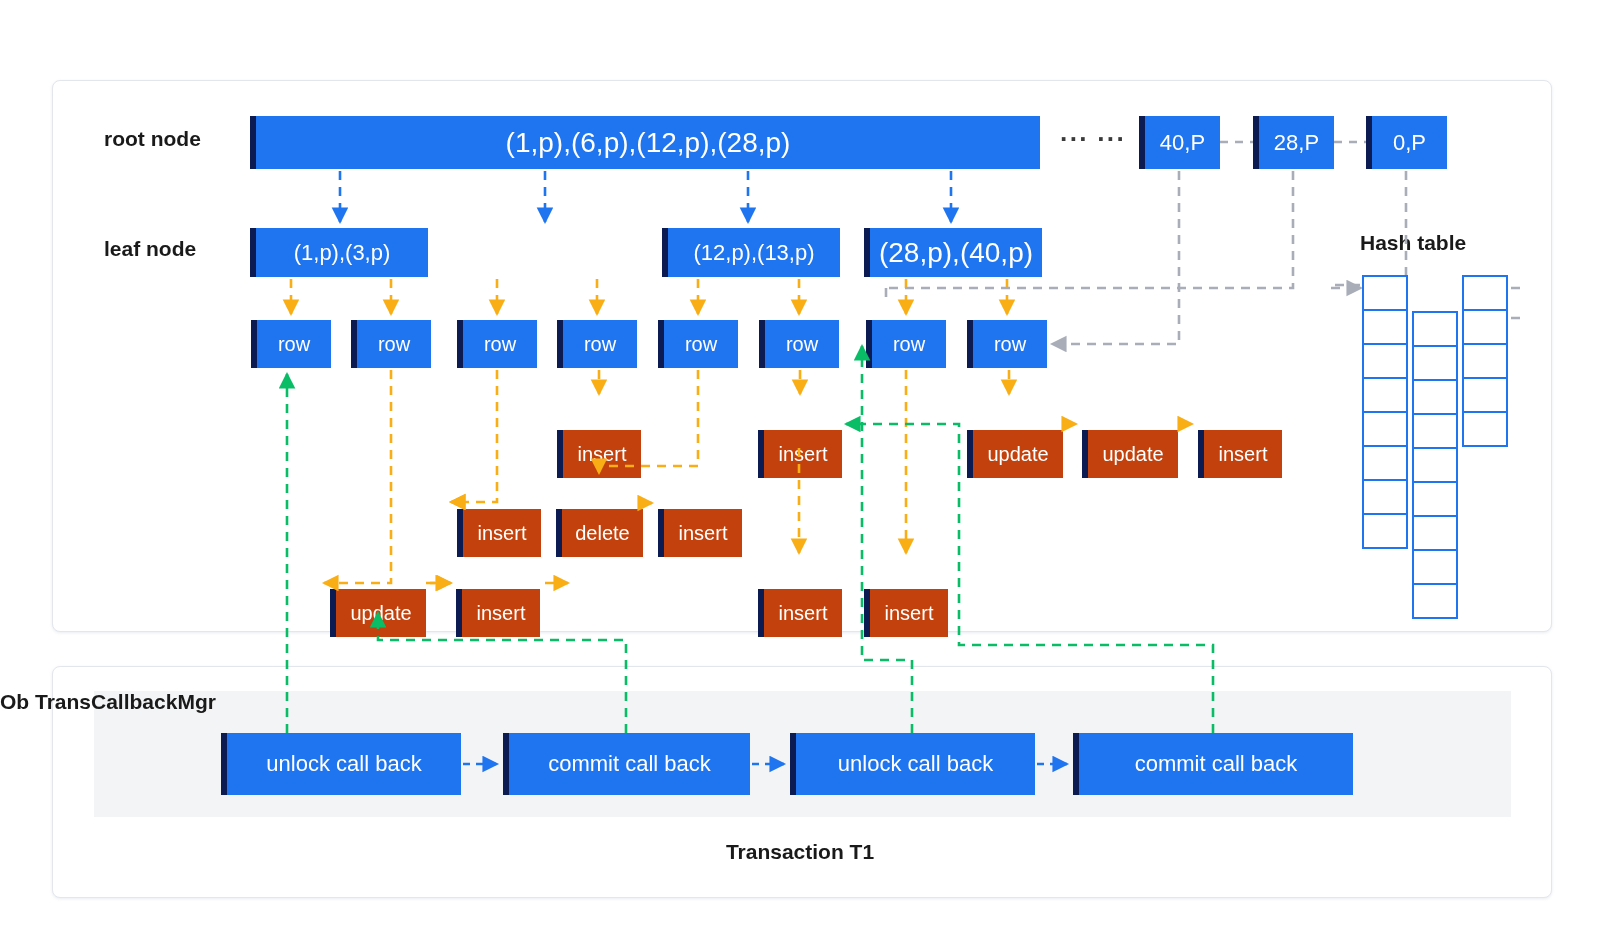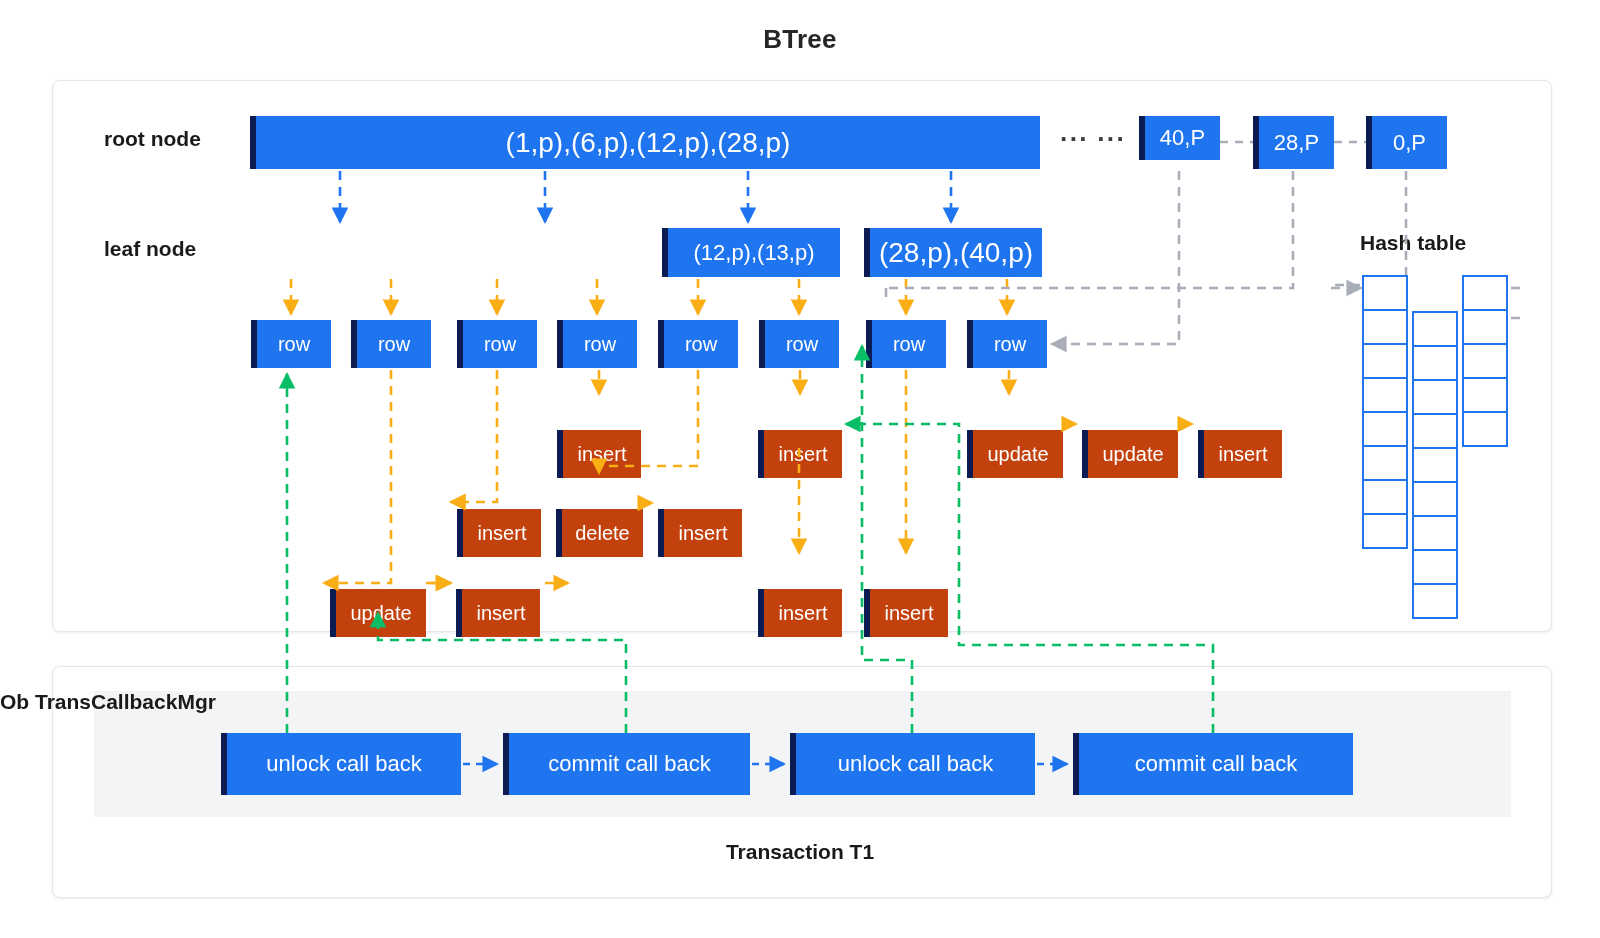--- a/index.html
+++ b/index.html
@@ -37,36 +37,36 @@
 
   .hashcell{position:absolute;box-sizing:border-box;border:2px solid #1f74f0;background:#fff;}
 
   svg#wires{position:absolute;left:0;top:0;width:1600px;height:938px;pointer-events:none;}
 </style>
 </head>
 <body>
 
 <div id="stage">
 
-  <div id="title-btree">BTree</div>
 
   <div class="panel" id="panel-btree"></div>
 
   <div id="label-root">root node</div>
   <div id="label-leaf">leaf node</div>
   <div id="label-hash">Hash table</div>
 
   <div class="node blue" id="root-node" style="left:250px;top:116px;width:790px;height:53px;font-size:28px;">(1,p),(6,p),(12,p),(28,p)</div>
 
   <div class="ellipsis">··· ···</div>
 
-  <div class="node blue" style="left:1139px;top:116px;width:81px;height:44px;font-size:22px;">40,P</div>
+  <div class="node blue" style="left:1139px;top:116px;width:81px;height:53px;font-size:22px;">40,P</div>
   <div class="node blue" style="left:1253px;top:116px;width:81px;height:53px;font-size:22px;">28,P</div>
   <div class="node blue" style="left:1366px;top:116px;width:81px;height:53px;font-size:22px;">0,P</div>
 
+  <div class="node blue" style="left:250px;top:228px;width:178px;height:49px;font-size:22px;">(1,p),(3,p)</div>
   <div class="node blue" style="left:662px;top:228px;width:178px;height:49px;font-size:22px;">(12,p),(13,p)</div>
   <div class="node blue" style="left:864px;top:228px;width:178px;height:49px;font-size:28px;">(28,p),(40,p)</div>
 
   <div class="node blue" style="left:251px;top:320px;width:80px;height:48px;font-size:20px;">row</div>
   <div class="node blue" style="left:351px;top:320px;width:80px;height:48px;font-size:20px;">row</div>
   <div class="node blue" style="left:457px;top:320px;width:80px;height:48px;font-size:20px;">row</div>
   <div class="node blue" style="left:557px;top:320px;width:80px;height:48px;font-size:20px;">row</div>
   <div class="node blue" style="left:658px;top:320px;width:80px;height:48px;font-size:20px;">row</div>
   <div class="node blue" style="left:759px;top:320px;width:80px;height:48px;font-size:20px;">row</div>
   <div class="node blue" style="left:866px;top:320px;width:80px;height:48px;font-size:20px;">row</div>

